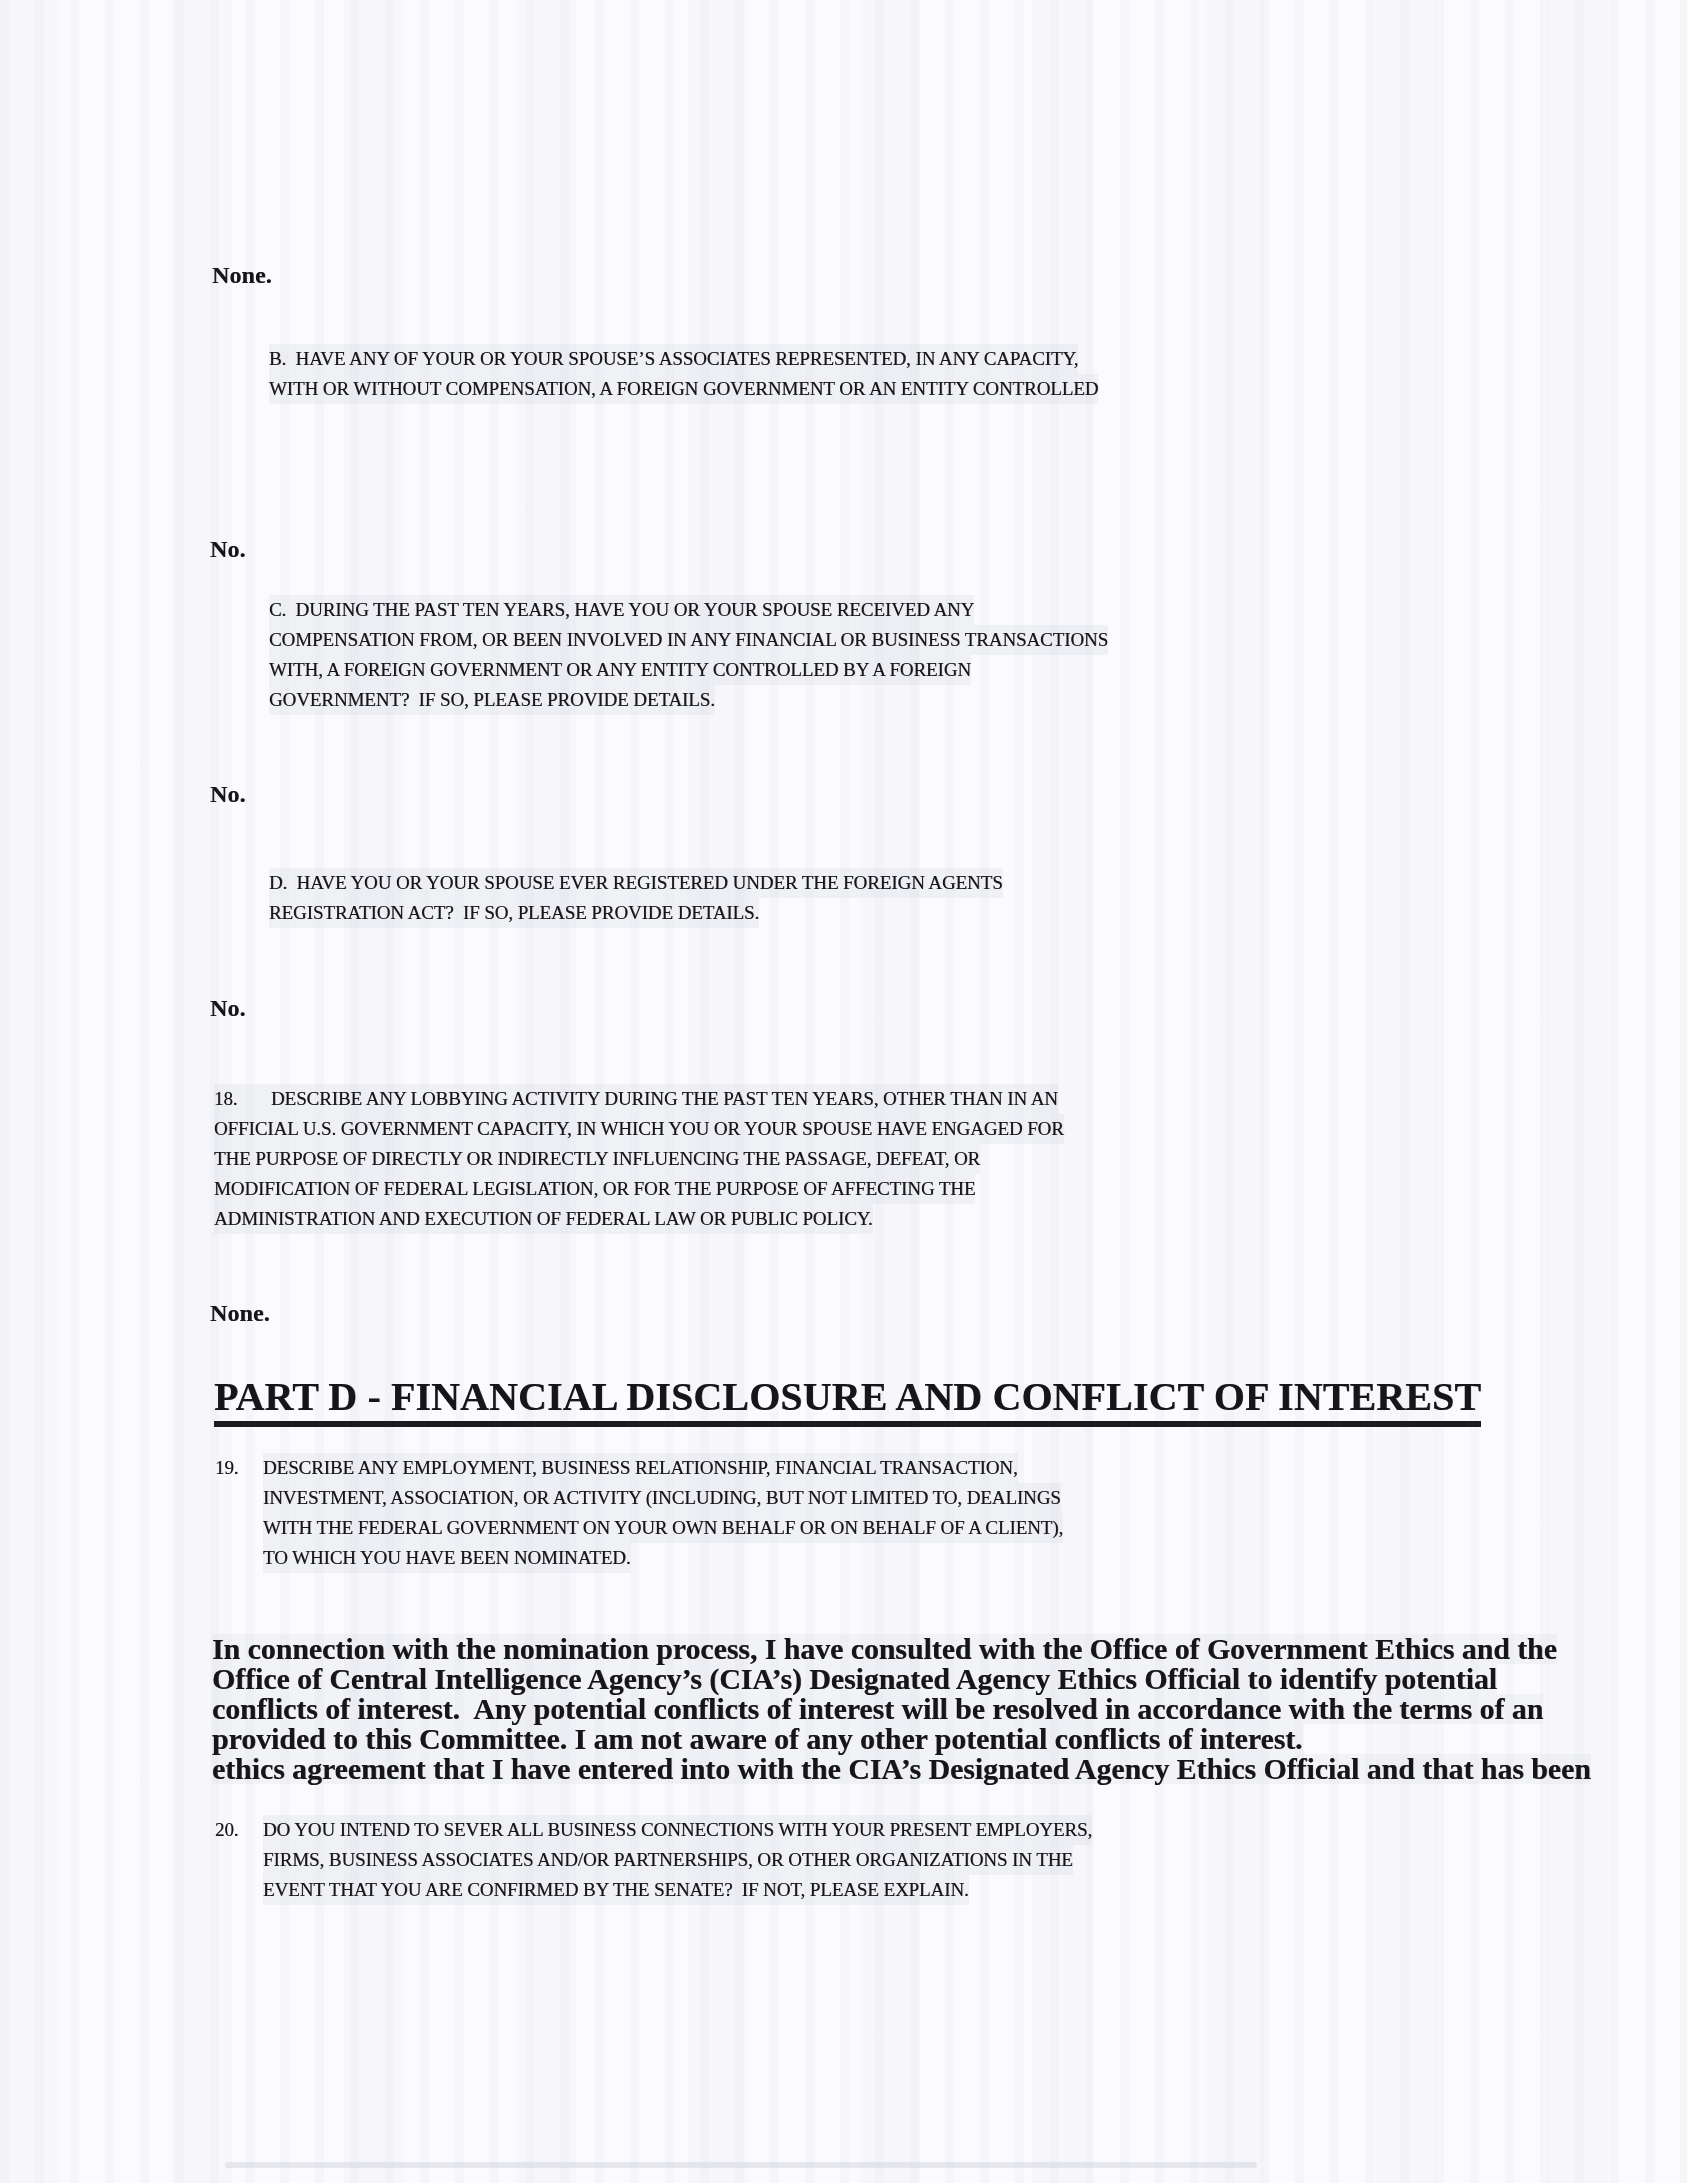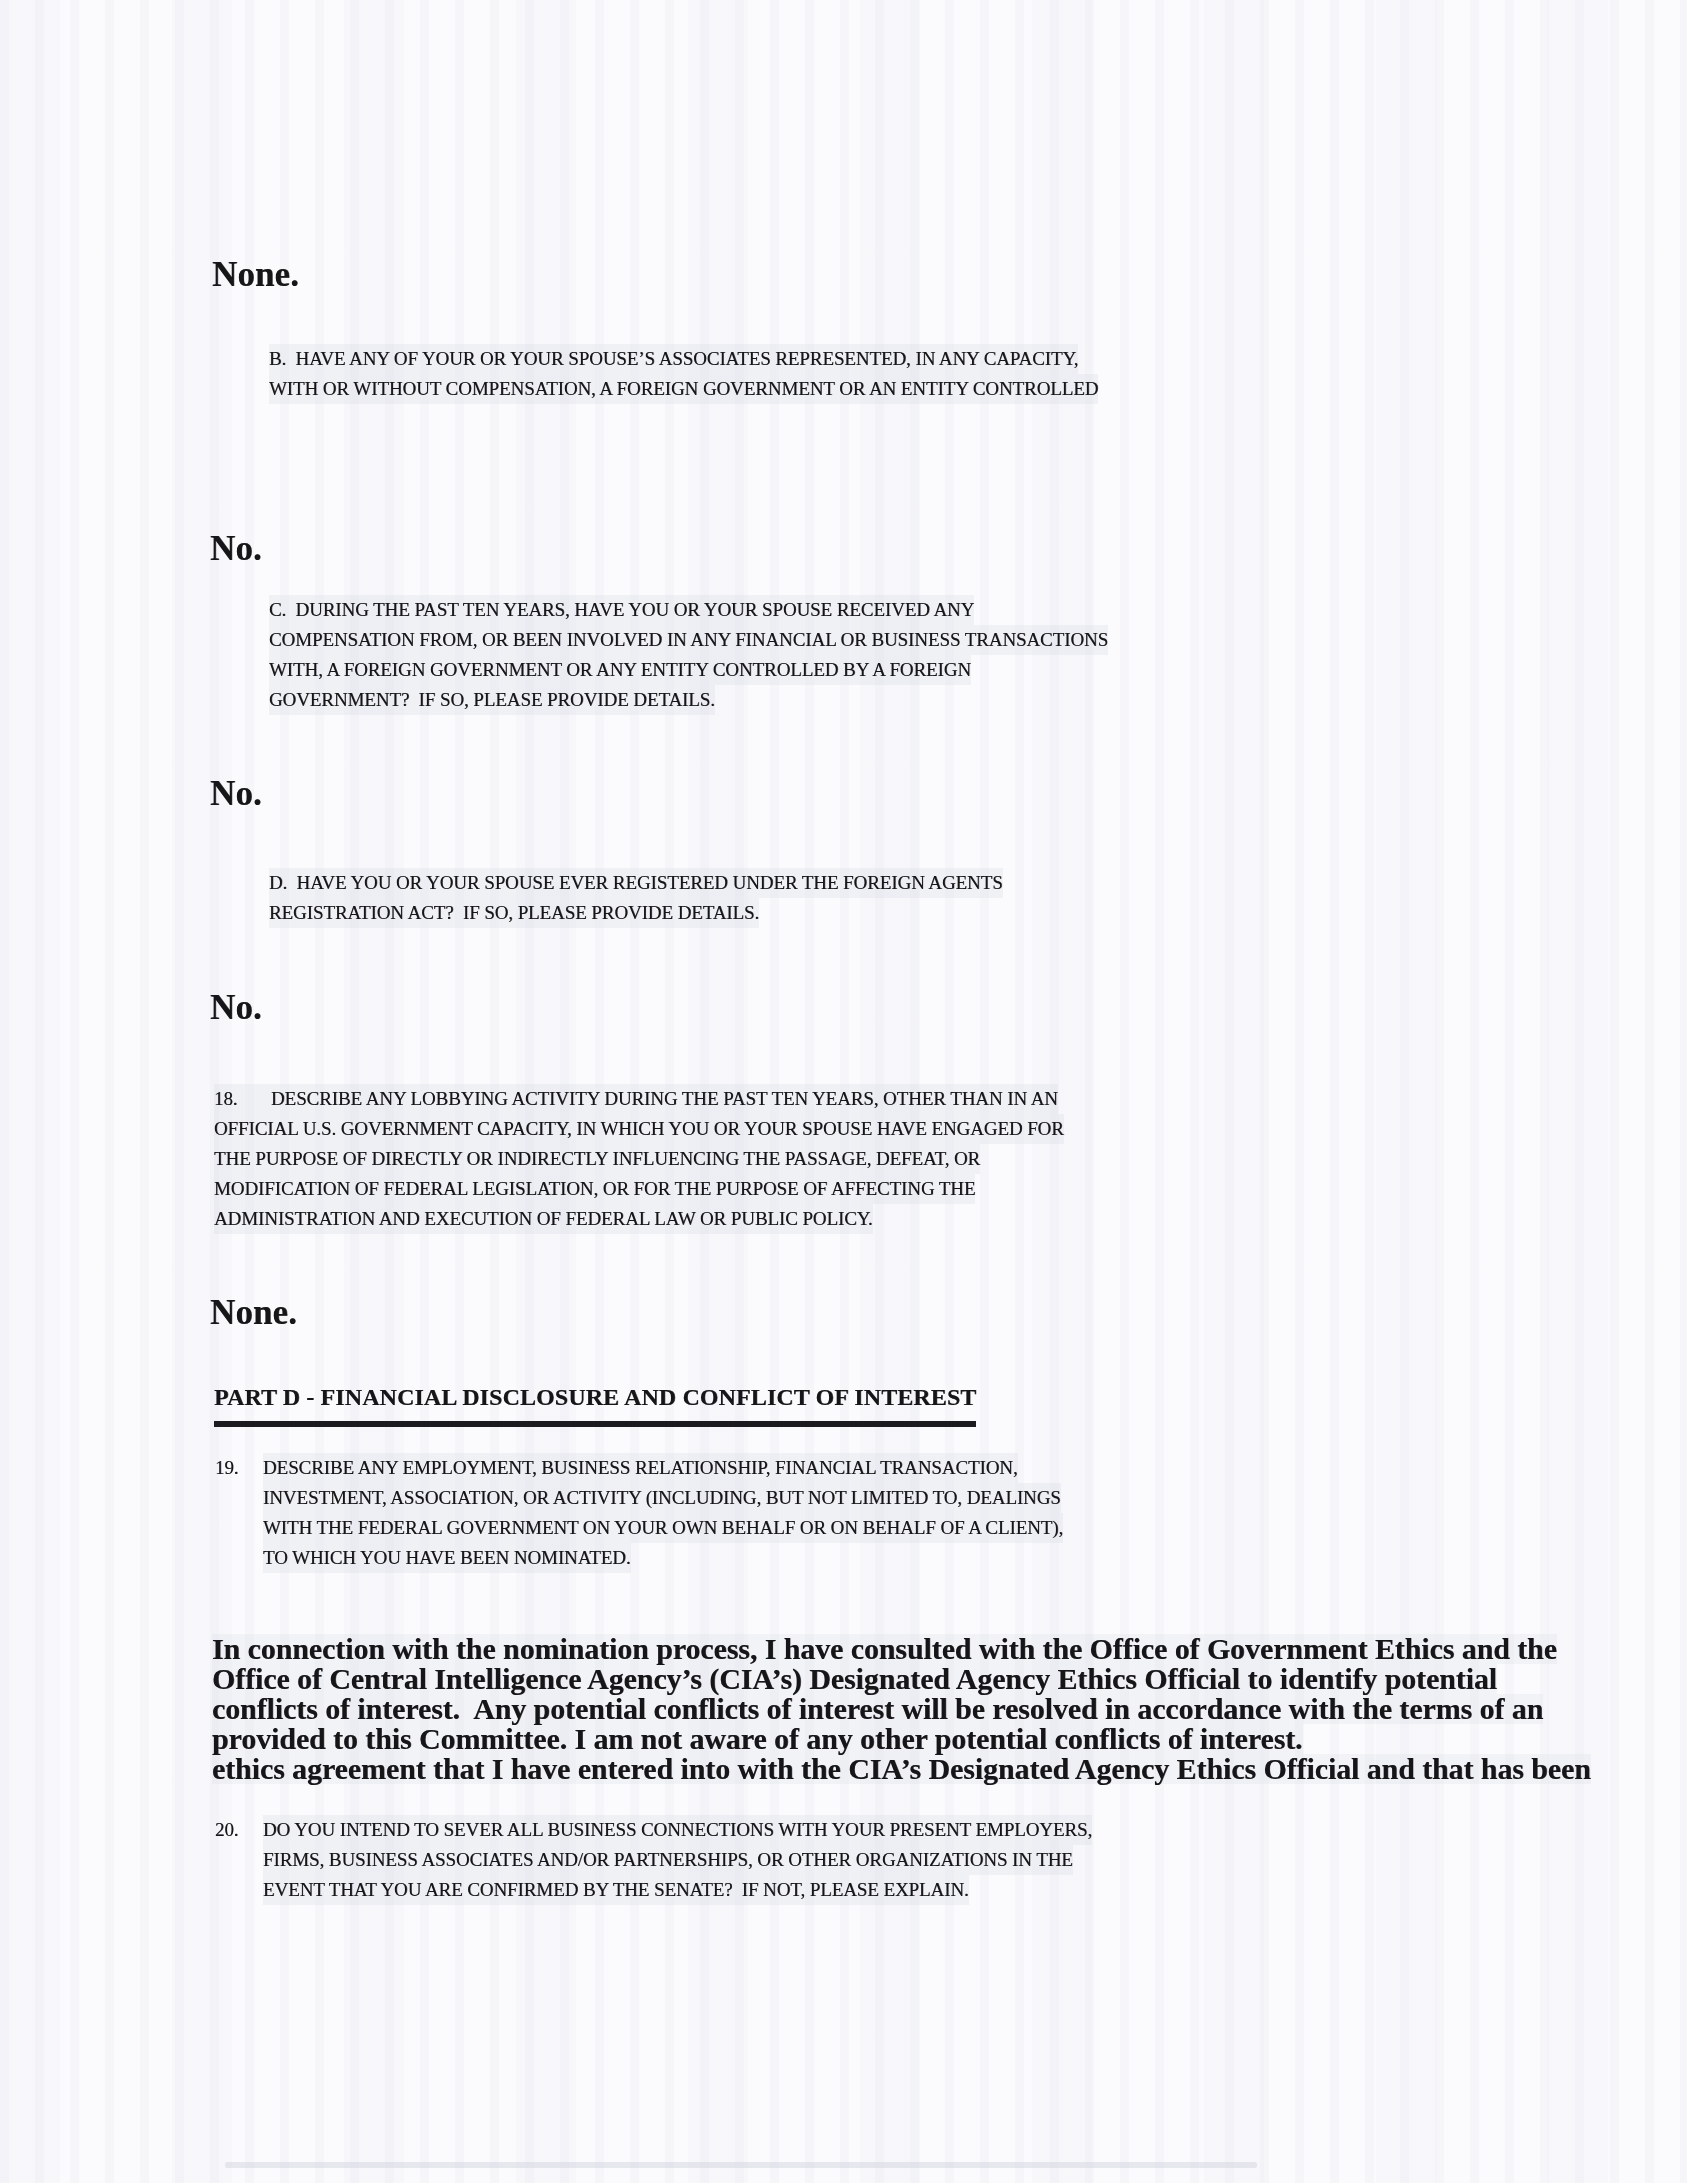--- a/index.html
+++ b/index.html
@@ -39,28 +39,28 @@
     line-height: 30px;
     letter-spacing: -0.1px;
   }
   .ln {
     white-space: pre;
     width: max-content;
     background: rgba(214,217,227,0.30);
   }
   .answer {
     font-weight: bold;
-    font-size: 35px;
+    font-size: 24px;
     line-height: 32px;
     letter-spacing: 0.1px;
     white-space: pre;
     width: max-content;
   }
   .heading {
-    font-size: 24px;
+    font-size: 40px;
     line-height: 34px;
     font-weight: bold;
     letter-spacing: 0.1px;
     white-space: pre;
     width: max-content;
     border-bottom: 6px solid #1c1c20;
     padding-bottom: 6.6px;
   }
   .ethics {
     font-size: 30px;

